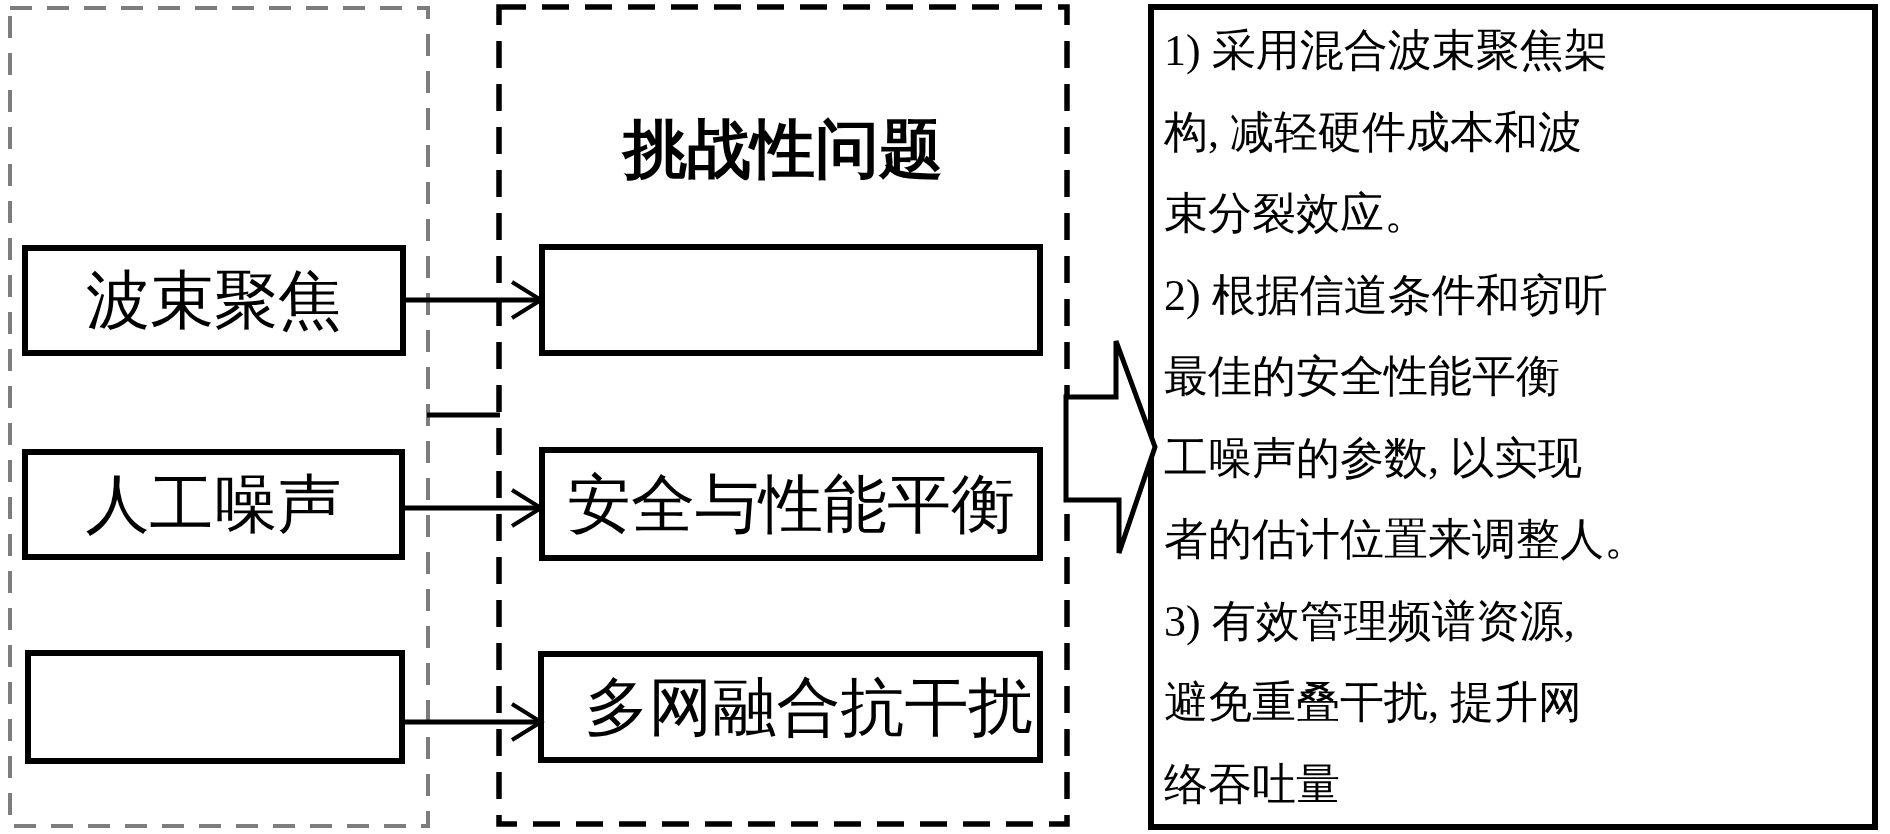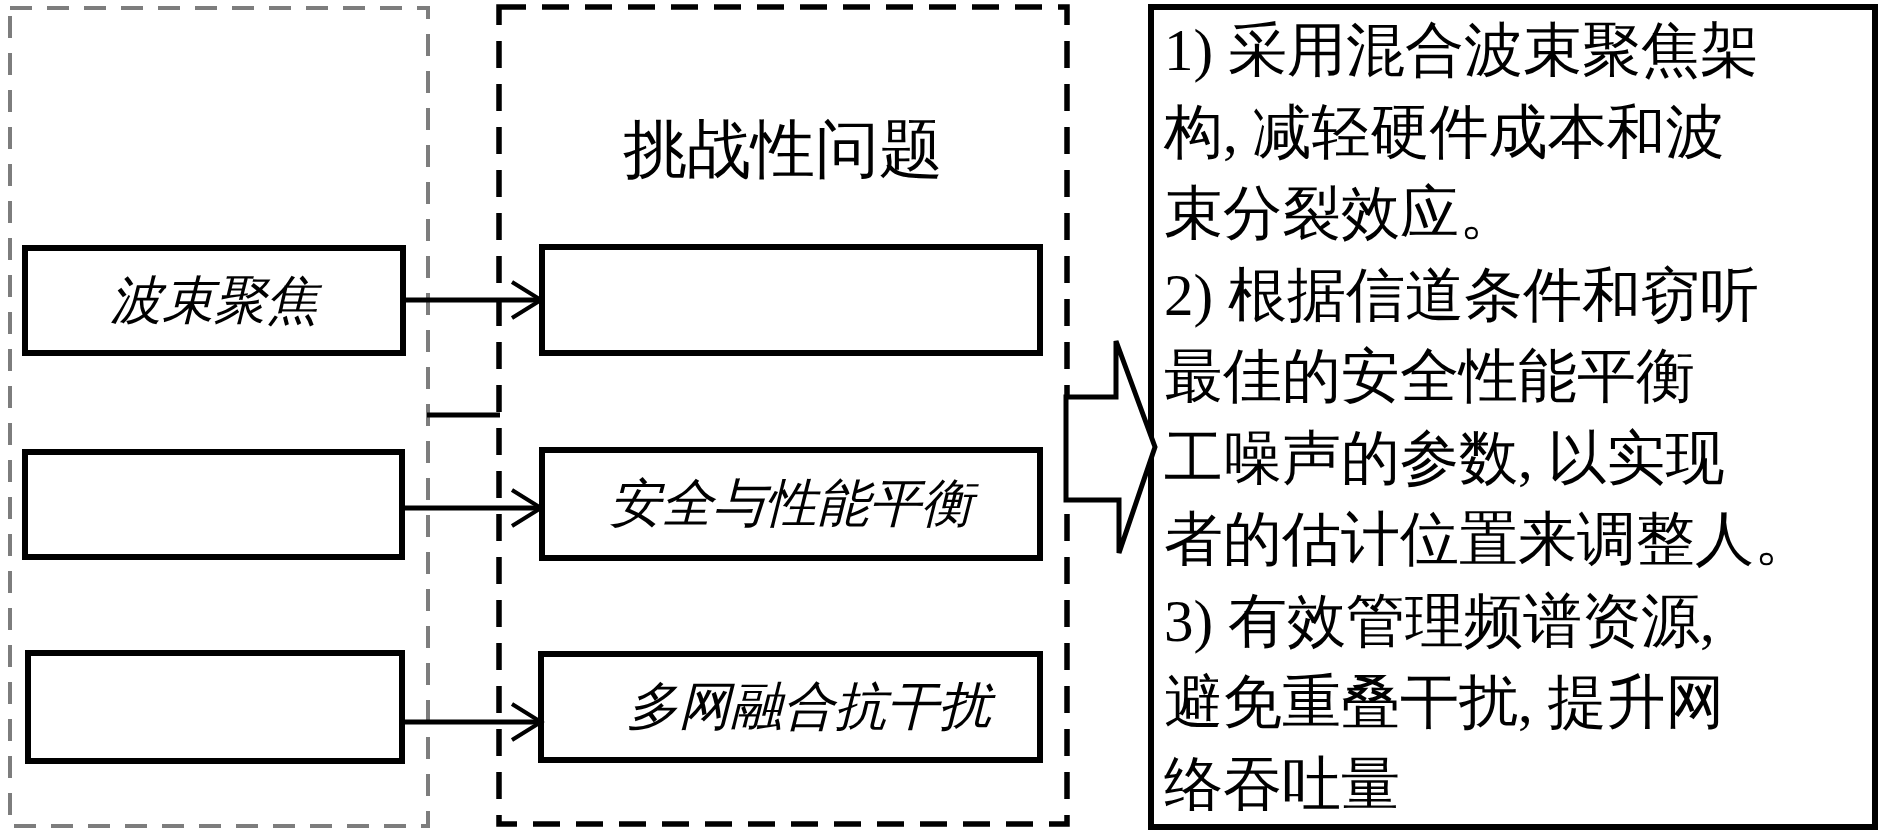--- a/index.html
+++ b/index.html
@@ -27,28 +27,27 @@
   .col-title{
     position:absolute;
     text-align:center;
     font-size:64px;
     line-height:70px;
     white-space:nowrap;
   }
   .box-label{
     position:absolute;
     display:flex;align-items:center;justify-content:center;
-    font-size:52px;
+    font-size:64px;
     white-space:nowrap;
-    font-style:italic;
   }
   .right-text{
     position:absolute;
     left:1164px;top:10px;width:708px;
-    font-size:59px;
+    font-size:44px;
     line-height:81.5px;
     white-space:nowrap;
   }
   .right-text .tline{display:block;}
 </style>
 </head>
 <body>
 
 <div id="stage">
 
@@ -73,23 +72,24 @@
 
     <line x1="402" y1="508" x2="538" y2="508" class="arrow-line"></line>
     <polyline points="512,490 541,508 512,526" class="arrow-head"></polyline>
 
     <line x1="400" y1="722" x2="538" y2="722" class="arrow-line"></line>
     <polyline points="512,704 541,722 512,740" class="arrow-head"></polyline>
 
     <polygon points="1066,397 1116,397 1116,341 1155,447 1119,553 1119,500 1066,500" class="block-arrow"></polygon>
   </svg>
 
-  <div class="col-title" style="left:499px;top:115px;width:568px;">挑战性问题</div>
+  <div class="col-title" style="left:499px;top:115px;width:568px;font-weight:bold;">挑战性问题</div>
 
   <div class="box-label" style="left:25px;top:248px;width:378px;height:105px;">波束聚焦</div>
+  <div class="box-label" style="left:25px;top:452px;width:377px;height:105px;">人工噪声</div>
 
   <div class="box-label" style="left:542px;top:450px;width:498px;height:108px;">安全与性能平衡</div>
   <div class="box-label" style="left:559px;top:654px;width:499px;height:106px;">多网融合抗干扰</div>
 
   <div class="right-text">
     <span class="tline">1) 采用混合波束聚焦架</span>
     <span class="tline">构, 减轻硬件成本和波</span>
     <span class="tline">束分裂效应。</span>
     <span class="tline">2) 根据信道条件和窃听</span>
     <span class="tline">最佳的安全性能平衡</span>

